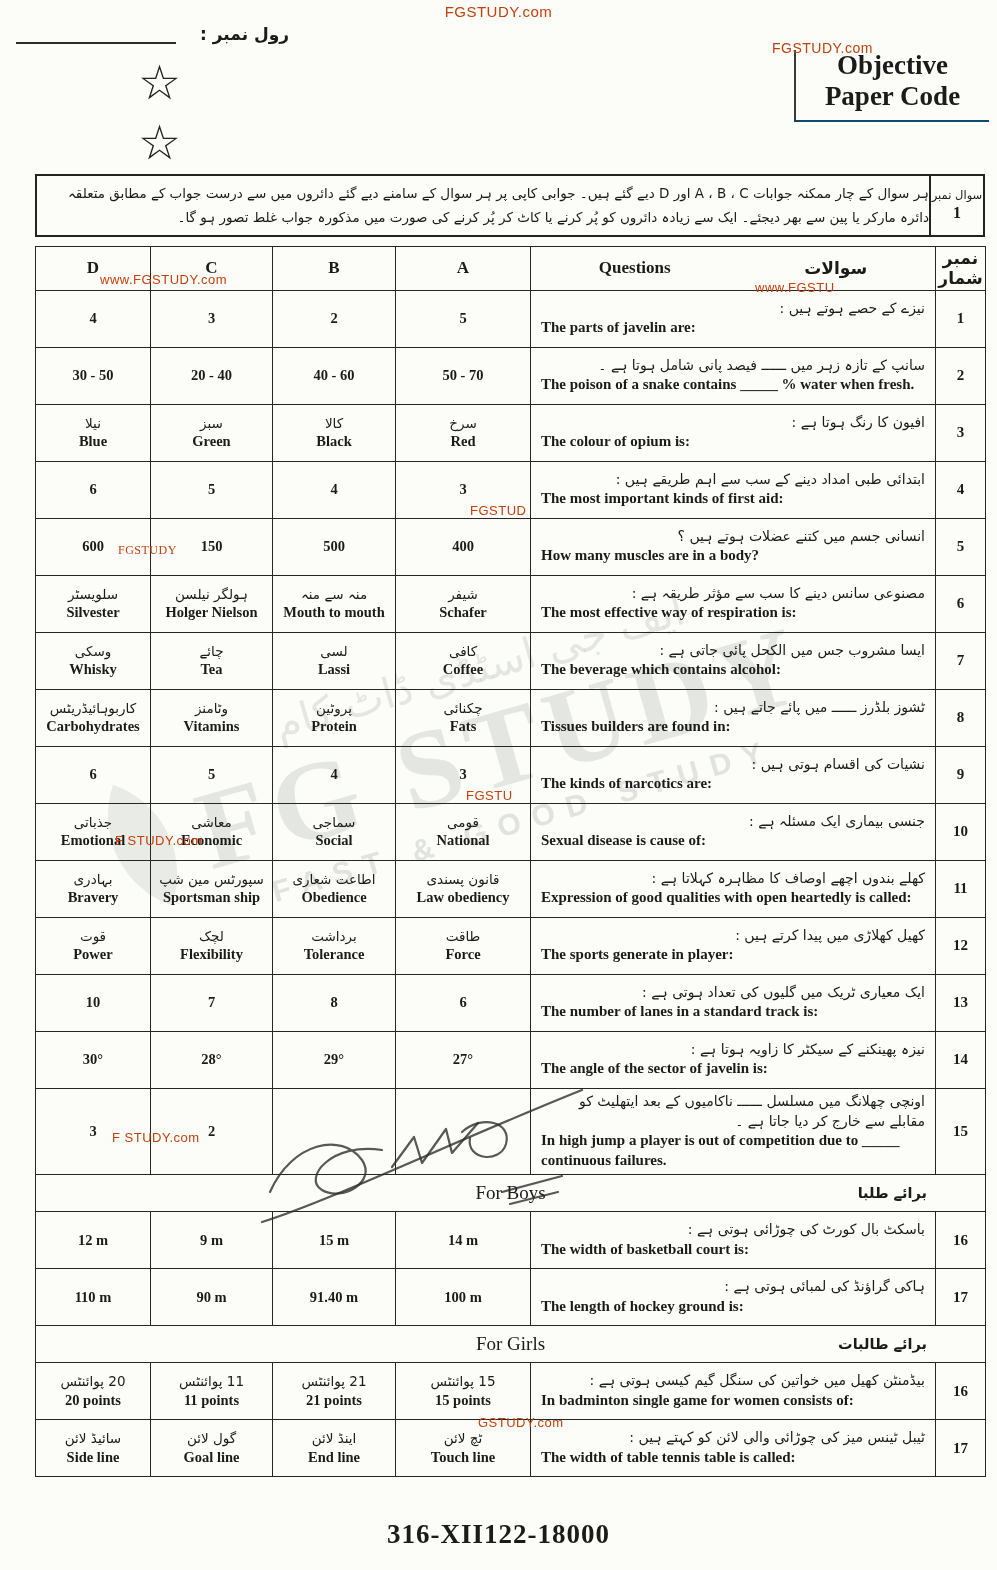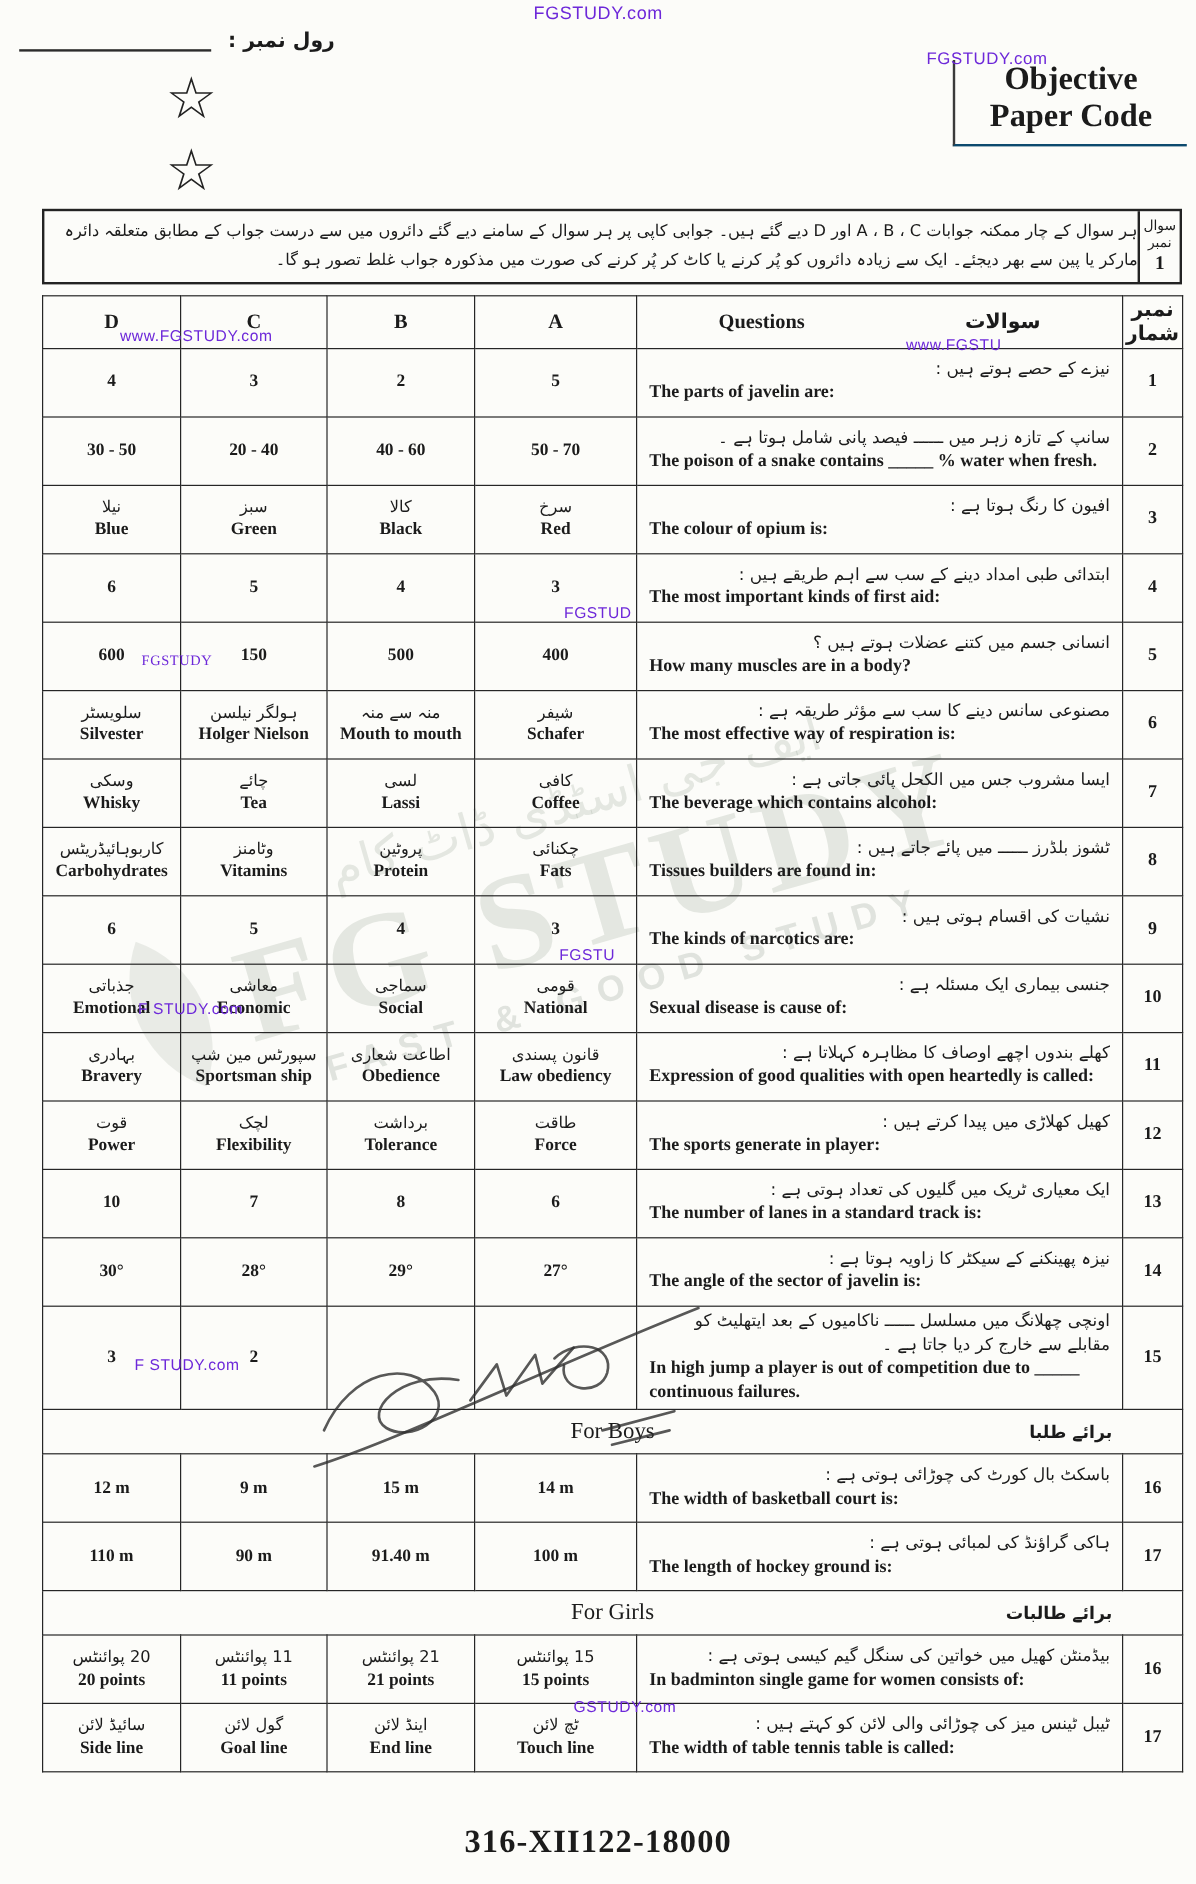--- a/index.html
+++ b/index.html
@@ -19,21 +19,21 @@
 
   .urdu {
     font-family: "DejaVu Sans", sans-serif;
     direction: rtl;
   }
 
   
   .wm {
     position: absolute;
     z-index: 5;
-    color: #6d28d9;
+    color: #c2410c;
     font-family: "Liberation Sans", sans-serif;
     font-size: 13px;
     letter-spacing: 0.5px;
     pointer-events: none;
     white-space: nowrap;
   }
   .wm0 { top: 3px;    left: 50%; transform: translateX(-50%); font-size: 15px; }
   .wm1 { top: 40px;   left: 772px; font-size: 14px; }
   .wm2 { top: 272px;  left: 100px; }
   .wm3 { top: 280px;  left: 755px; }
@@ -81,22 +81,22 @@
     border-radius: 0 100% 0 100%;
     transform: rotate(35deg);
   }
 
   
   .roll {
     position: absolute;
     top: 24px;
     left: 16px;
     display: flex;
-    align-items: center;
-    gap: 14px;
+    align-items: flex-end;
+    gap: 24px;
     z-index: 2;
   }
   .roll-line { display: inline-block; width: 160px; border-bottom: 2px solid #2c2c2c; height: 18px; }
   .roll-label { font-size: 17px; font-weight: 700; }
 
   .stars {
     position: absolute;
     top: 52px;
     left: 138px;
     z-index: 2;
@@ -146,21 +146,21 @@
     min-height: 62px;
   }
   .inst-text {
     flex: 1;
     padding: 5px 0;
     font-size: 13.5px;
     line-height: 1.8;
     text-align: right;
   }
   .inst-num {
-    width: 35px;
+    width: 54px;
     border-left: 2px solid #232323;
     display: flex;
     flex-direction: column;
     align-items: center;
     justify-content: center;
     gap: 2px;
   }
   .inst-num-label { font-size: 11.5px; text-align: center; }
   .inst-num-val { font-size: 16px; font-weight: 700; }
 

